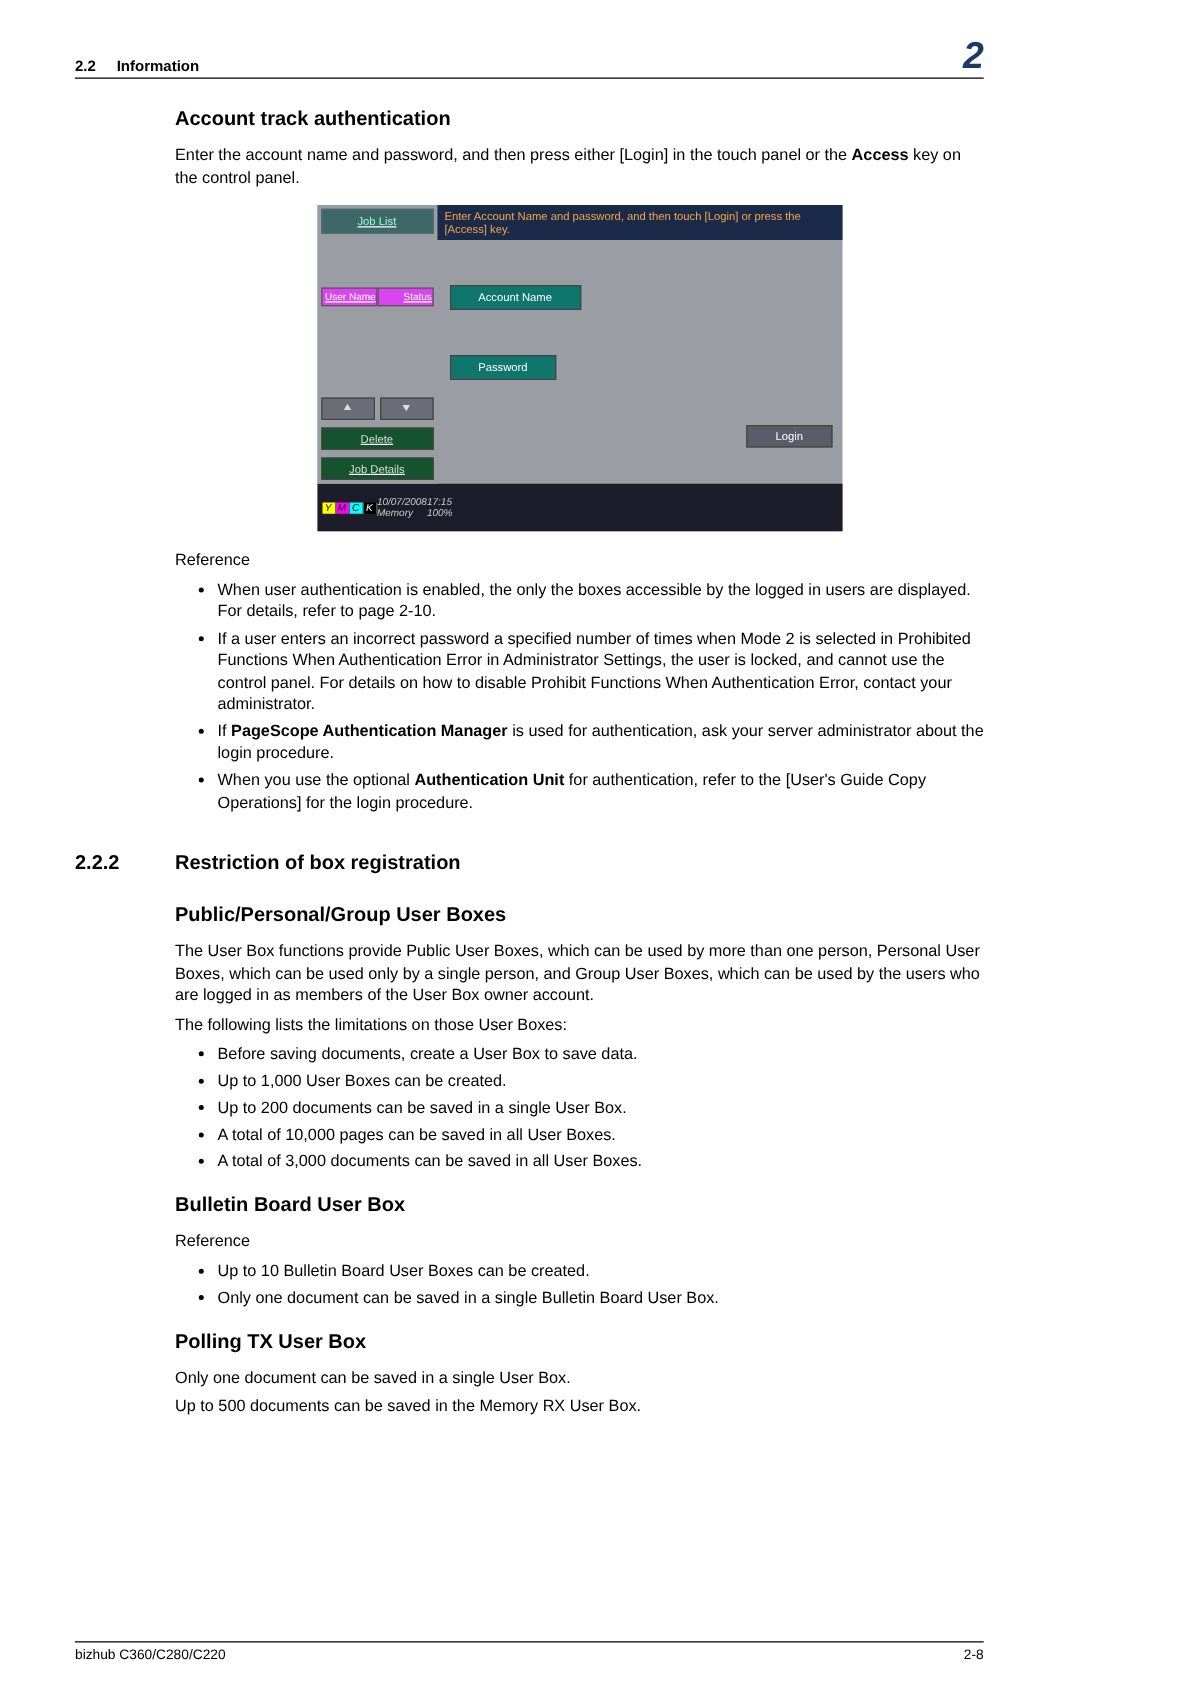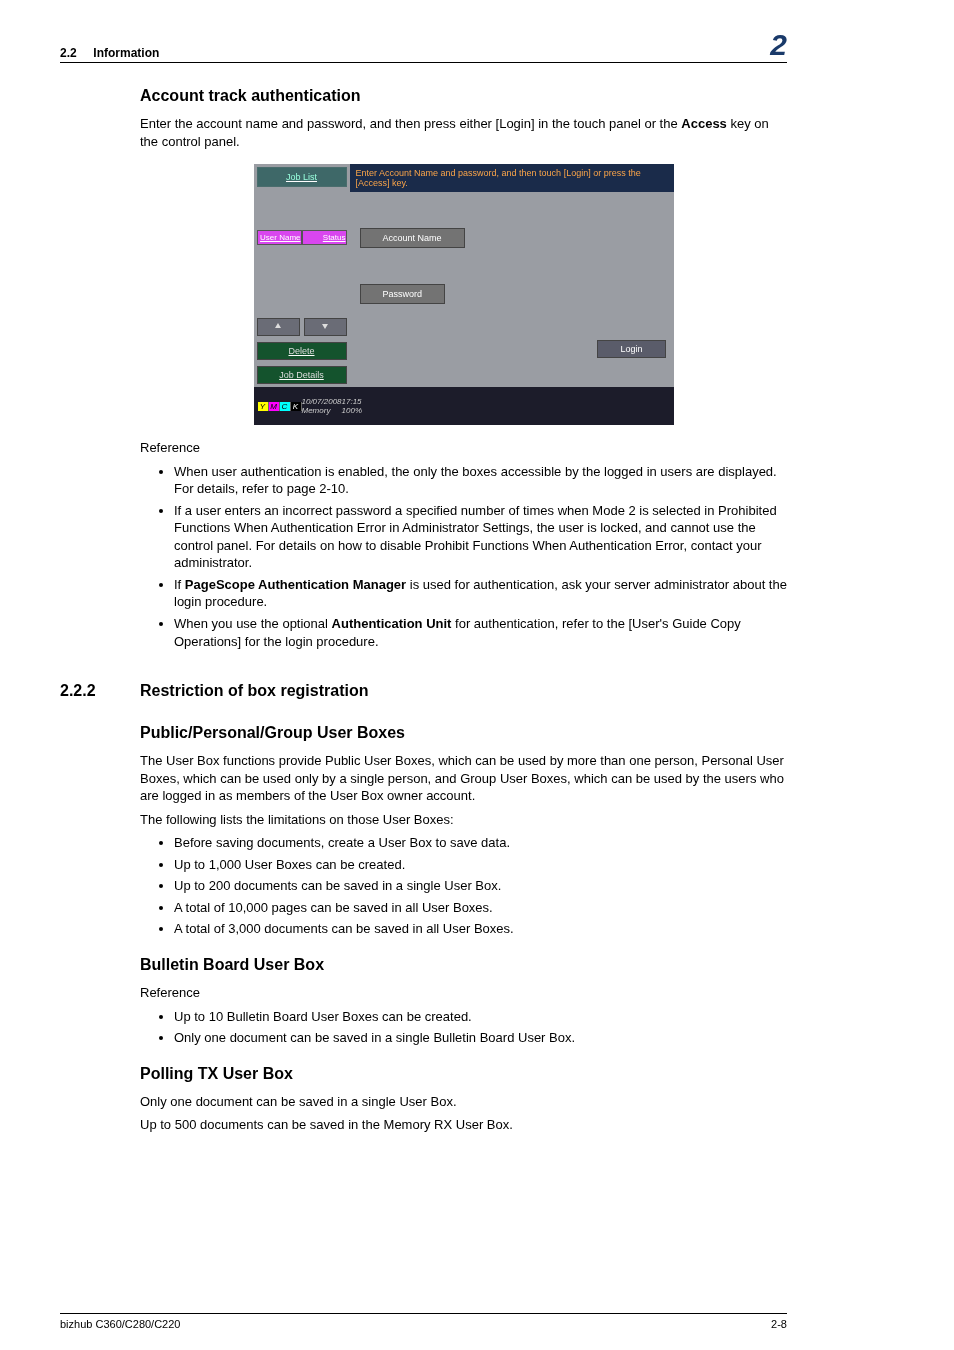--- a/index.html
+++ b/index.html
@@ -110,21 +110,21 @@
     flex: 1;
     background: #6a6c76;
     border: 1px solid #444;
     text-align: center;
     padding: 2px 0;
   }
   .arrows svg { width: 10px; height: 10px; }
   .field-row { margin: 36px 0 0 10px; }
   .field {
     display: inline-block;
-    background: #737373;
+    background: #0f766e;
     border: 1px solid #444;
     color: #fff;
     padding: 4px 22px;
     font-size: 9px;
   }
   .login-btn {
     float: right;
     margin: 36px 8px 6px 0;
     background: #5a5c6a;
     border: 1px solid #444;

